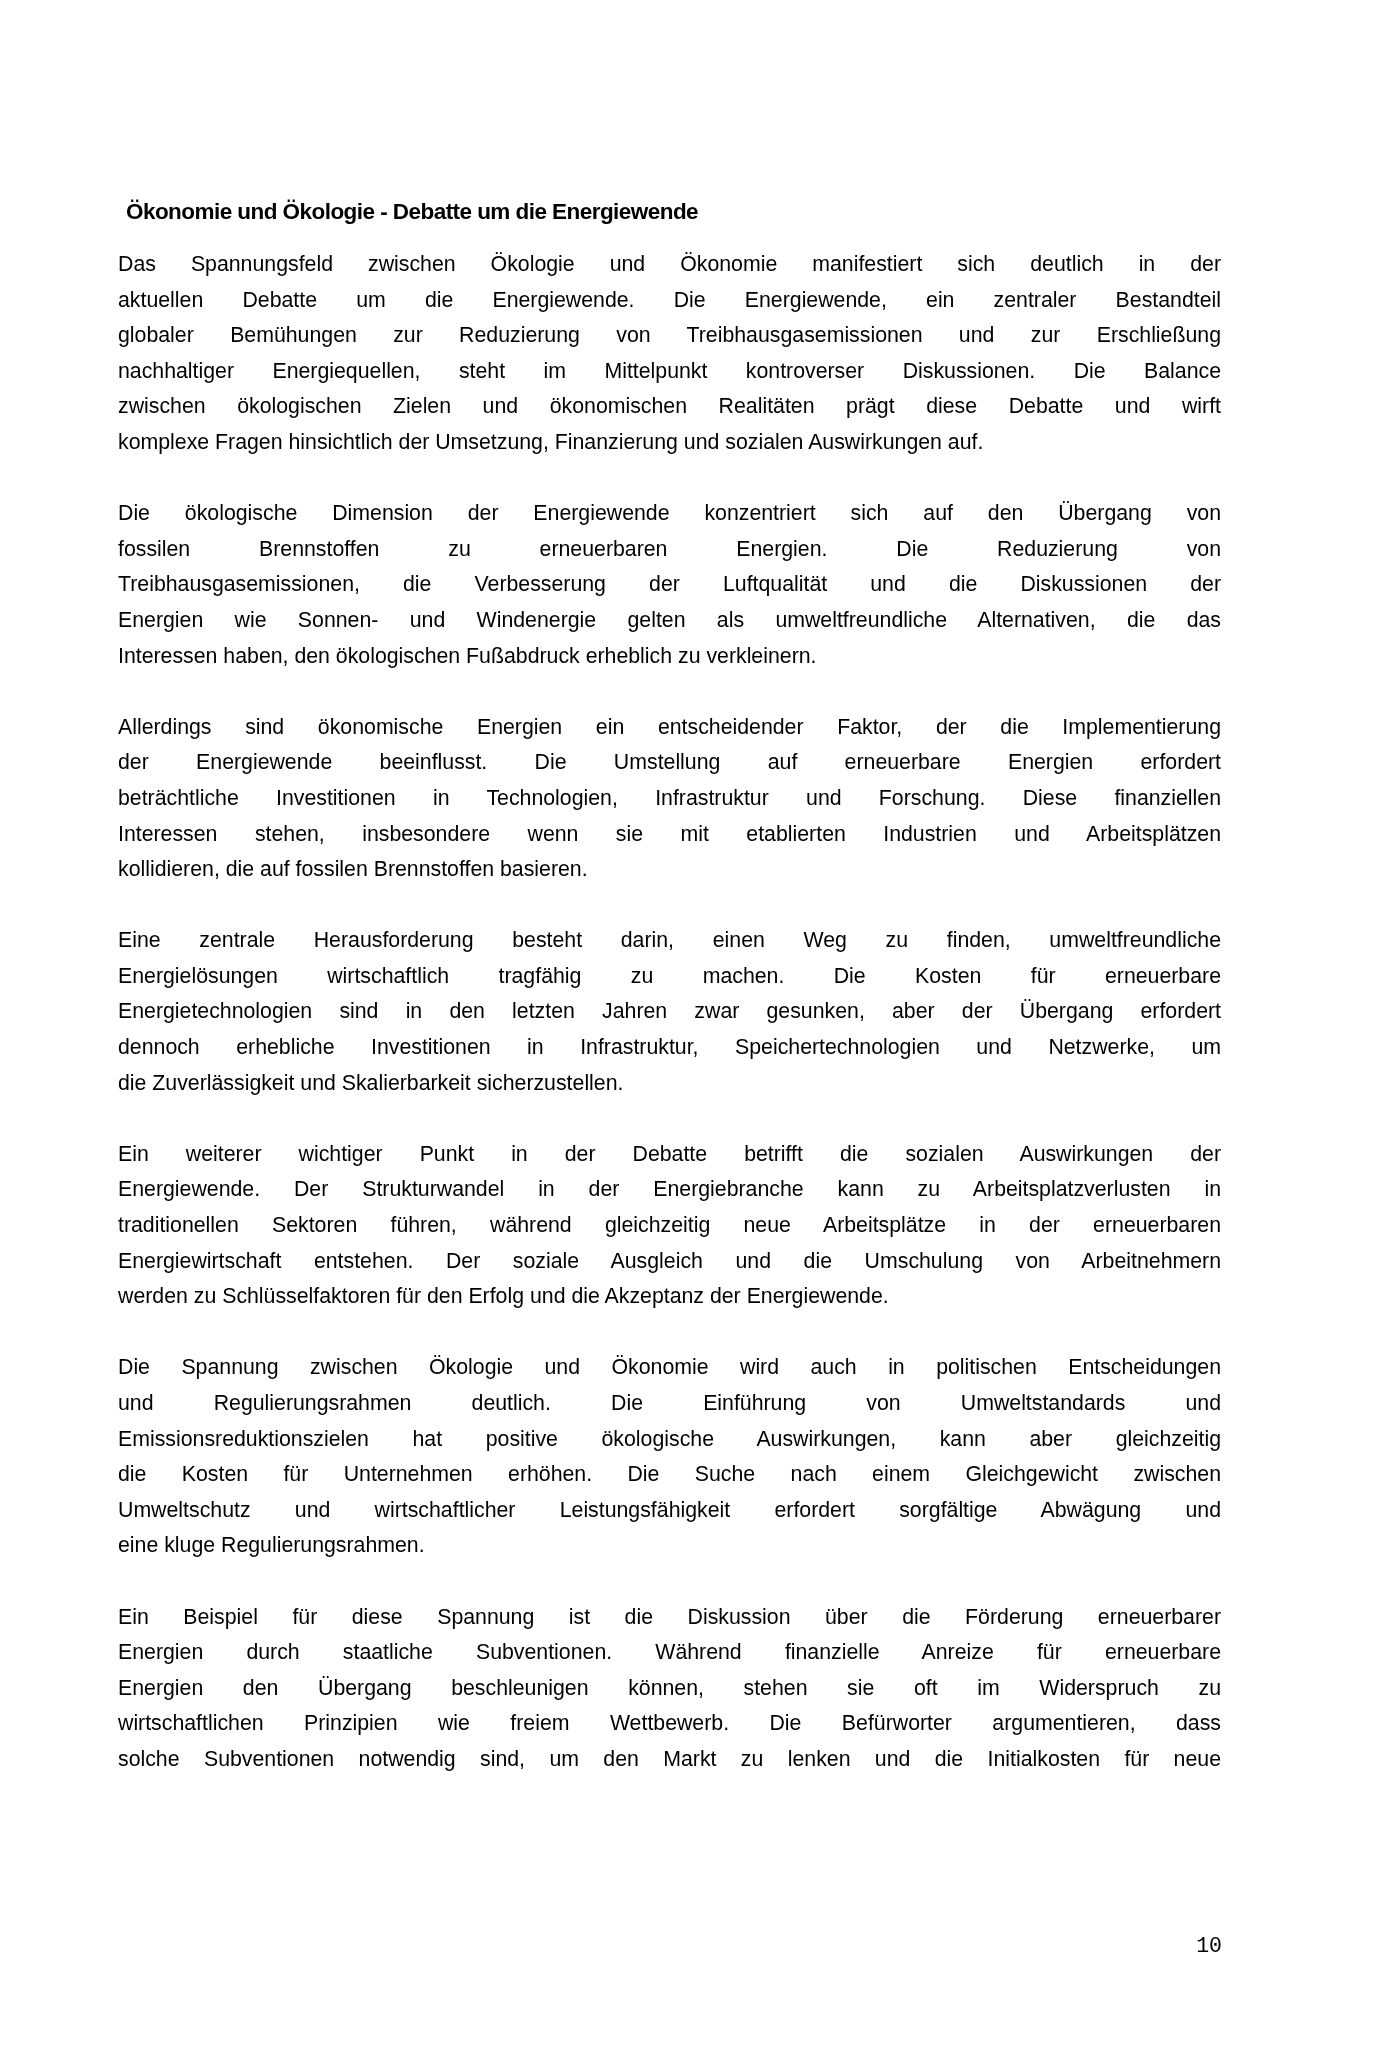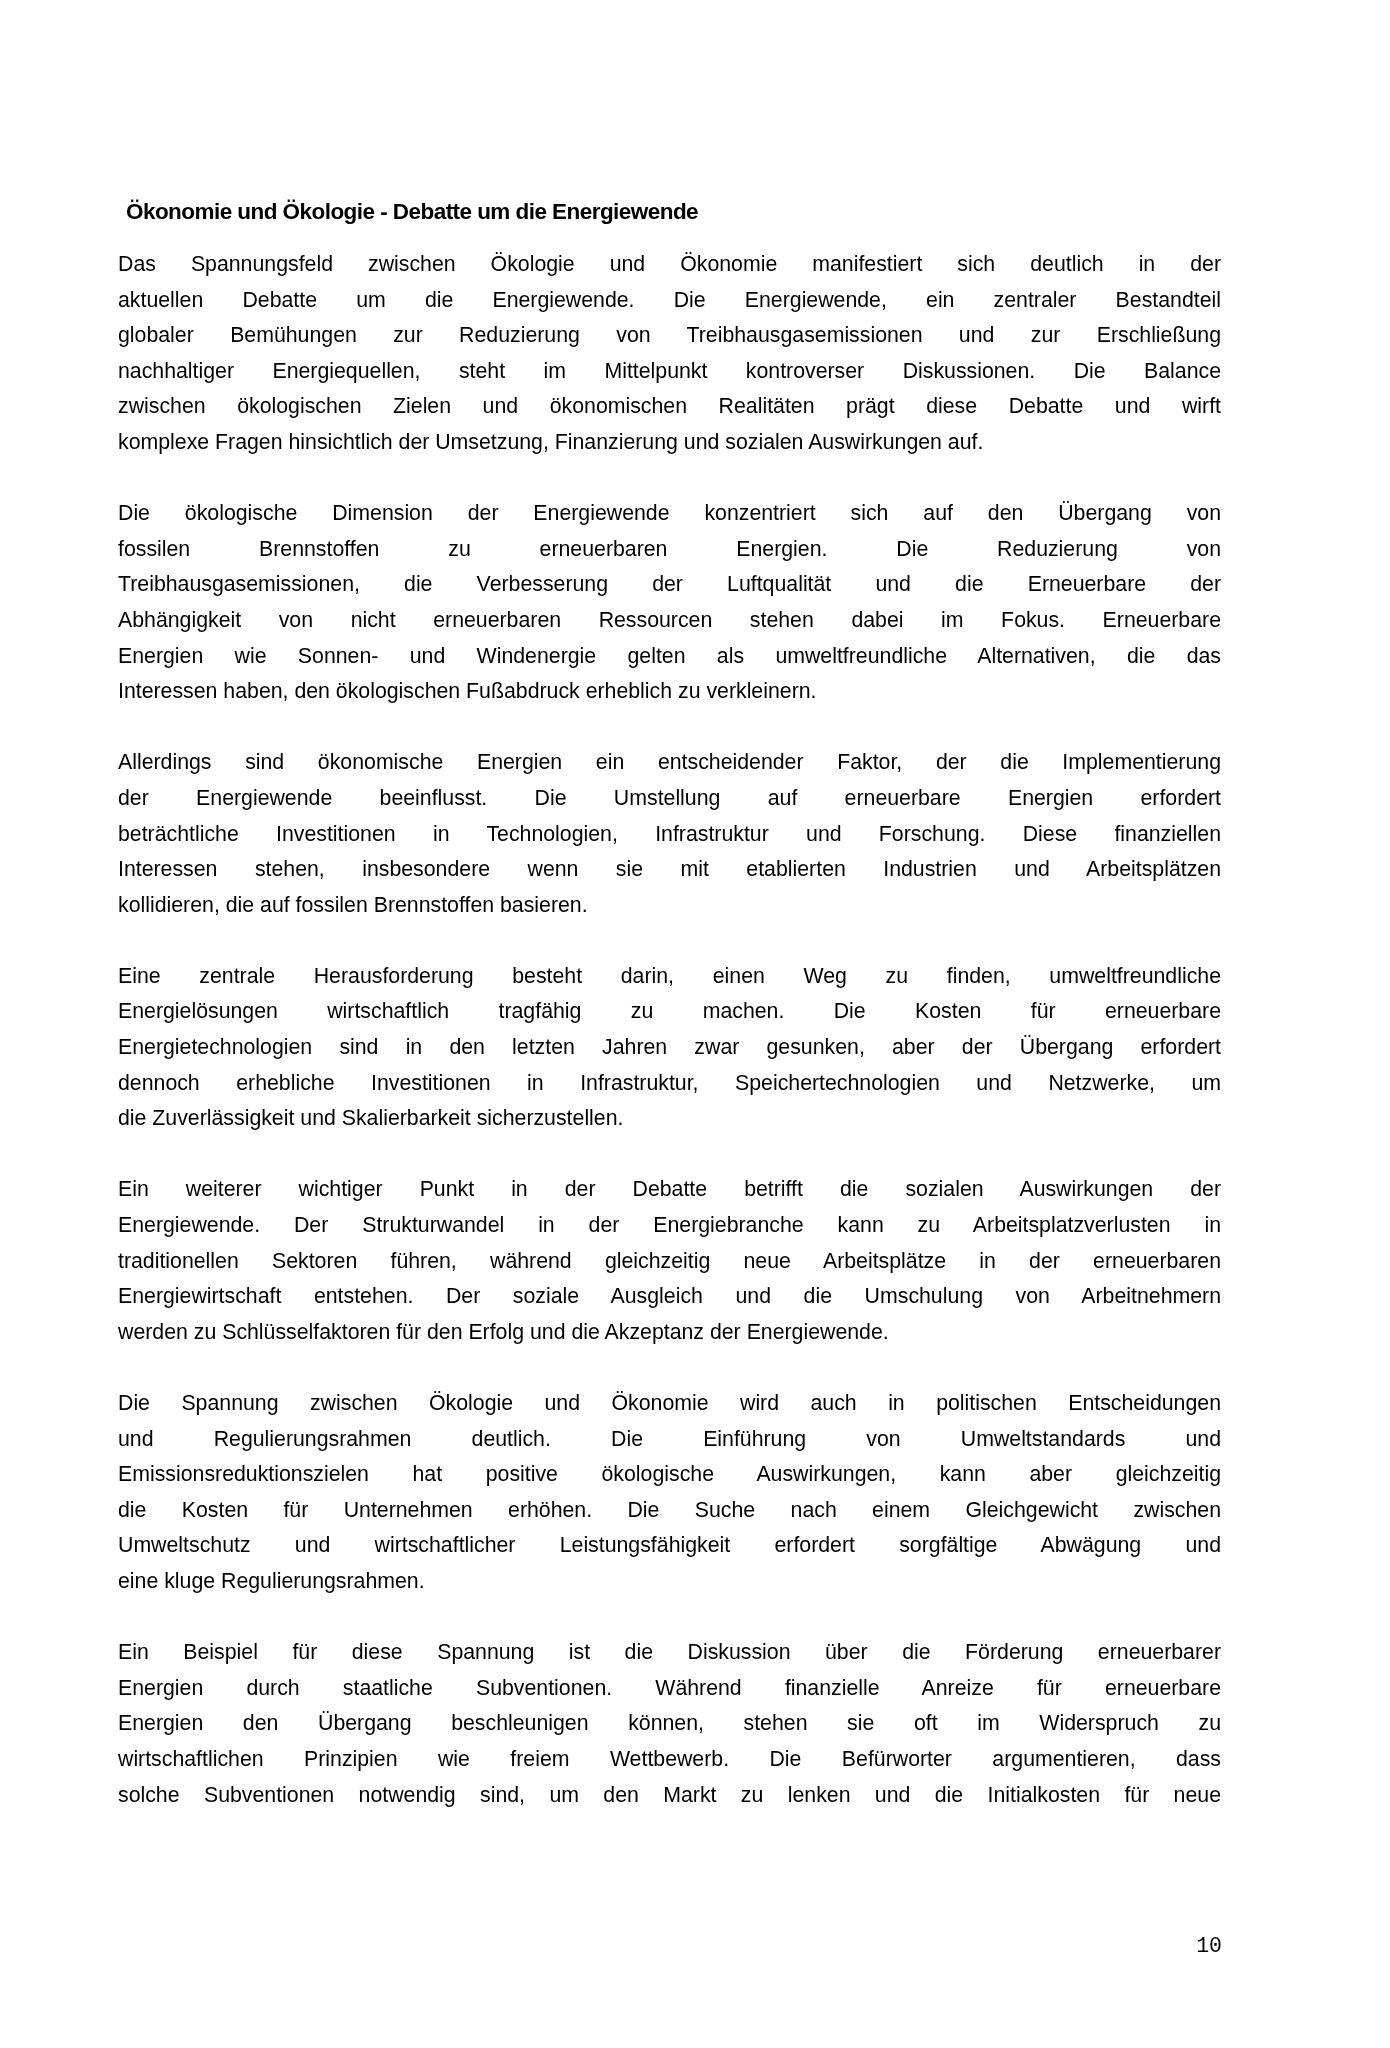--- a/index.html
+++ b/index.html
@@ -83,22 +83,21 @@
         <span class="line just">Das Spannungsfeld zwischen Ökologie und Ökonomie manifestiert sich deutlich in der</span>
         <span class="line just">aktuellen Debatte um die Energiewende. Die Energiewende, ein zentraler Bestandteil</span>
         <span class="line just">globaler Bemühungen zur Reduzierung von Treibhausgasemissionen und zur Erschließung</span>
         <span class="line just">nachhaltiger Energiequellen, steht im Mittelpunkt kontroverser Diskussionen. Die Balance</span>
         <span class="line just">zwischen ökologischen Zielen und ökonomischen Realitäten prägt diese Debatte und wirft</span>
         <span class="line last">komplexe Fragen hinsichtlich der Umsetzung, Finanzierung und sozialen Auswirkungen auf.</span>
       </p>
       <p class="para">
         <span class="line just">Die ökologische Dimension der Energiewende konzentriert sich auf den Übergang von</span>
         <span class="line just">fossilen Brennstoffen zu erneuerbaren Energien. Die Reduzierung von</span>
-        <span class="line just">Treibhausgasemissionen, die Verbesserung der Luftqualität und die Erneuerbare der</span>
-        <span class="line just">Abhängigkeit von nicht erneuerbaren Ressourcen stehen dabei im Fokus. Erneuerbare</span>
+        <span class="line just">Treibhausgasemissionen, die Verbesserung der Luftqualität und die Diskussionen der</span>
         <span class="line just">Energien wie Sonnen- und Windenergie gelten als umweltfreundliche Alternativen, die das</span>
         <span class="line last">Interessen haben, den ökologischen Fußabdruck erheblich zu verkleinern.</span>
       </p>
       <p class="para">
         <span class="line just">Allerdings sind ökonomische Energien ein entscheidender Faktor, der die Implementierung</span>
         <span class="line just">der Energiewende beeinflusst. Die Umstellung auf erneuerbare Energien erfordert</span>
         <span class="line just">beträchtliche Investitionen in Technologien, Infrastruktur und Forschung. Diese finanziellen</span>
         <span class="line just">Interessen stehen, insbesondere wenn sie mit etablierten Industrien und Arbeitsplätzen</span>
         <span class="line last">kollidieren, die auf fossilen Brennstoffen basieren.</span>
       </p>

